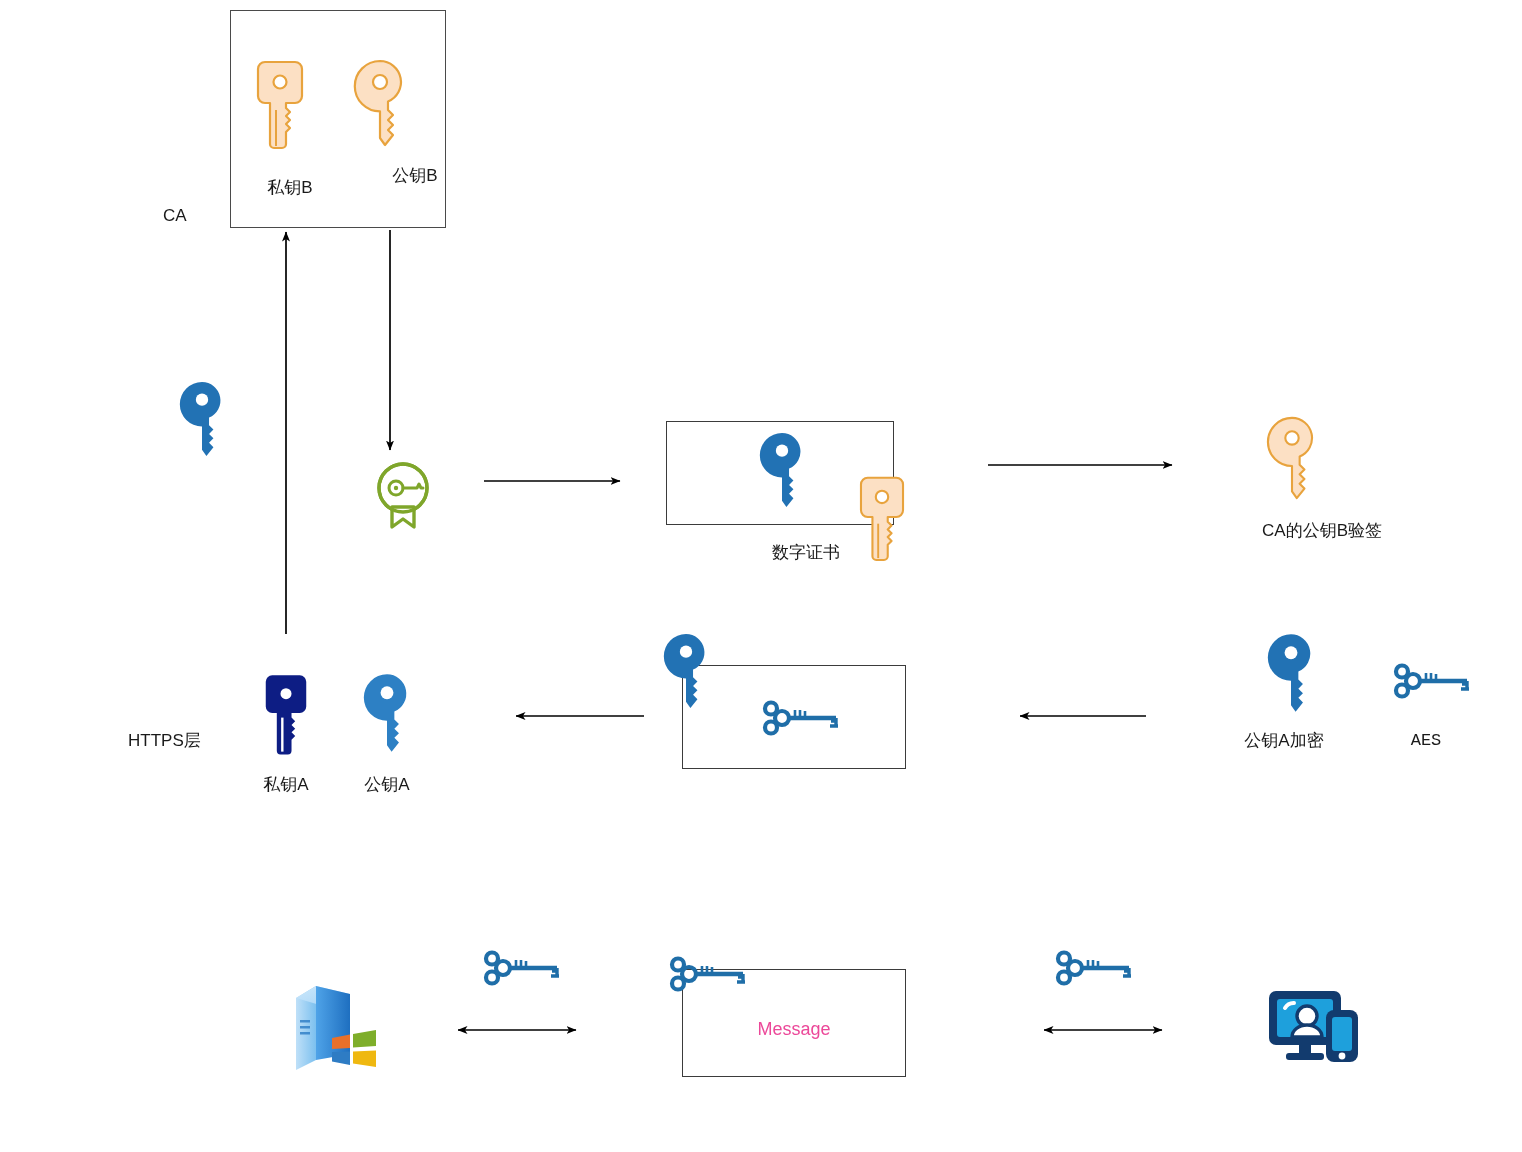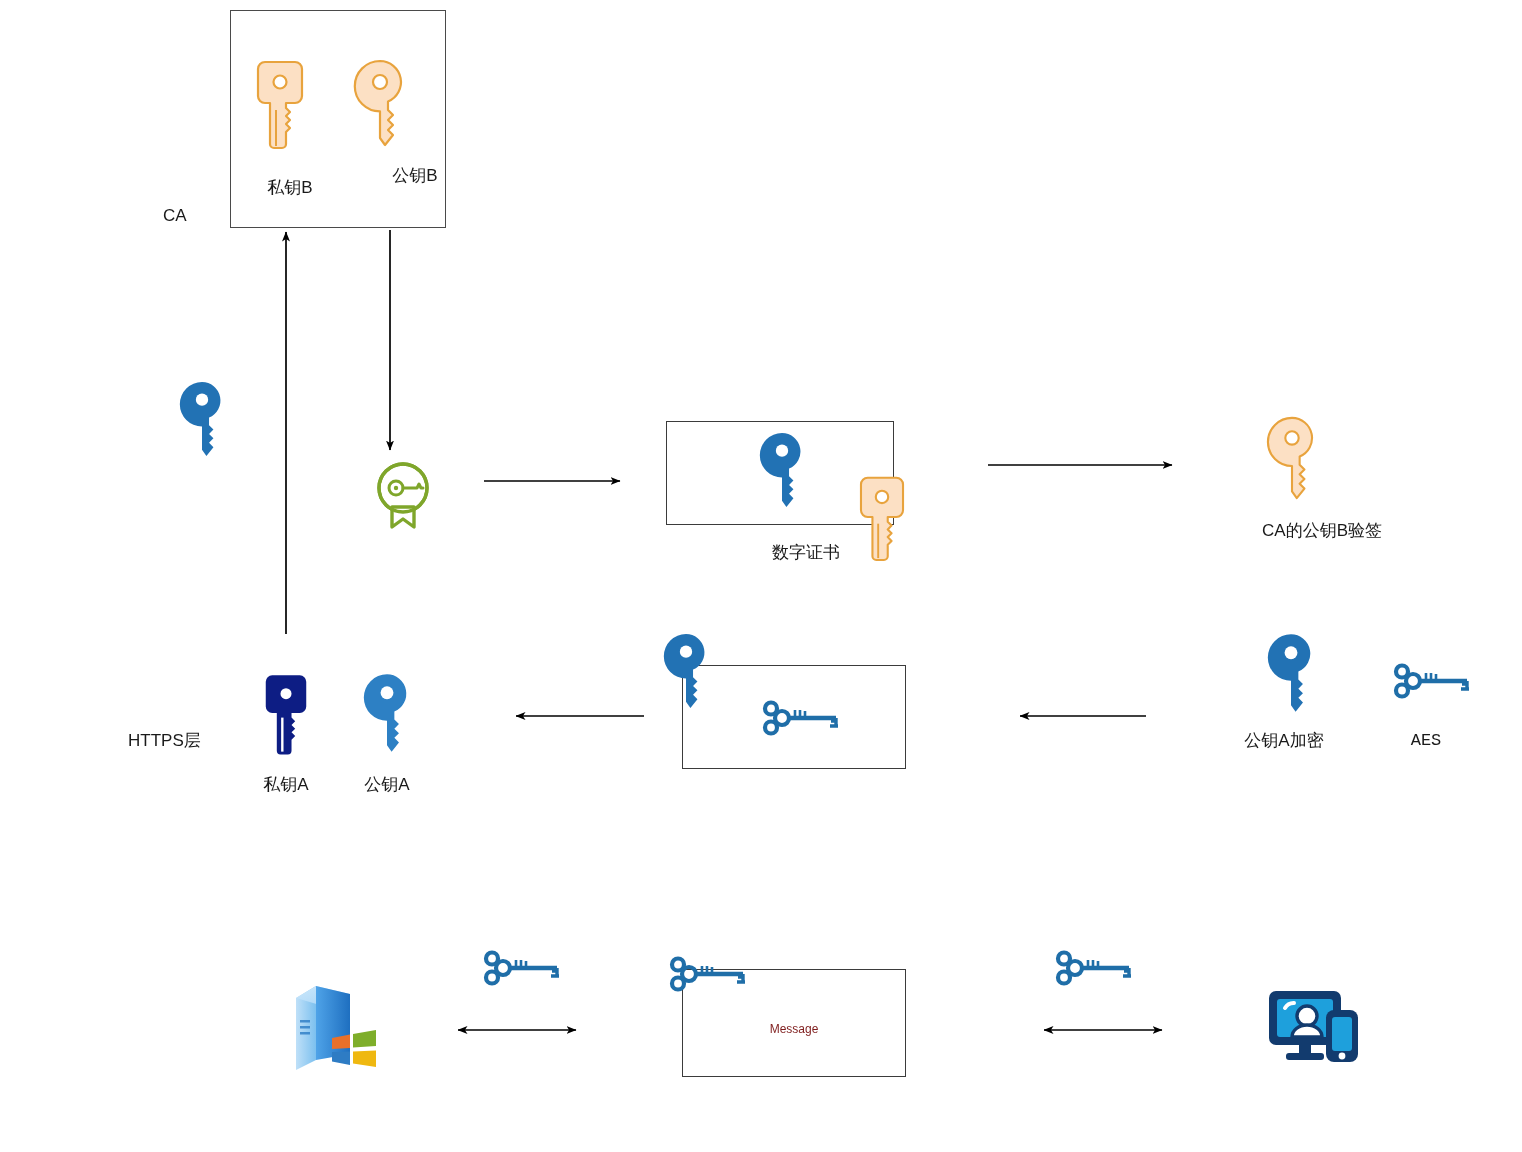--- a/index.html
+++ b/index.html
@@ -37,22 +37,22 @@
   svg { display: block; overflow: visible; }
   .arrow-layer {
     position: absolute;
     left: 0; top: 0;
     width: 1522px;
     height: 1152px;
     pointer-events: none;
   }
   .msg-text {
     position: absolute;
-    font-size: 12px;
-    color: #7f1d1d;
+    font-size: 18px;
+    color: #ec4899;
     white-space: nowrap;
     transform: translate(-50%, -50%);
   }
 </style>
 </head>
 <body>
 
 <div id="canvas">
 
   <div class="box" style="left:230px; top:10px; width:216px; height:218px;"></div>

